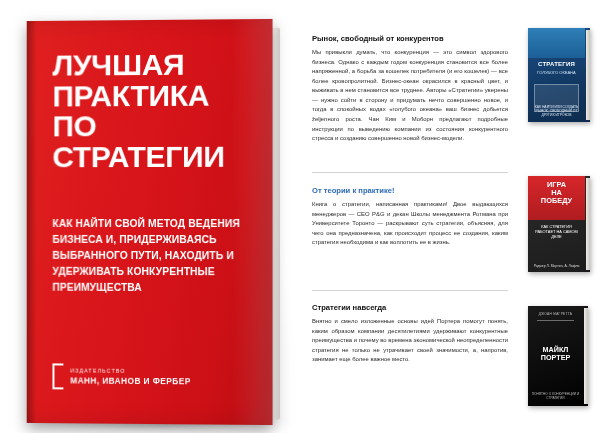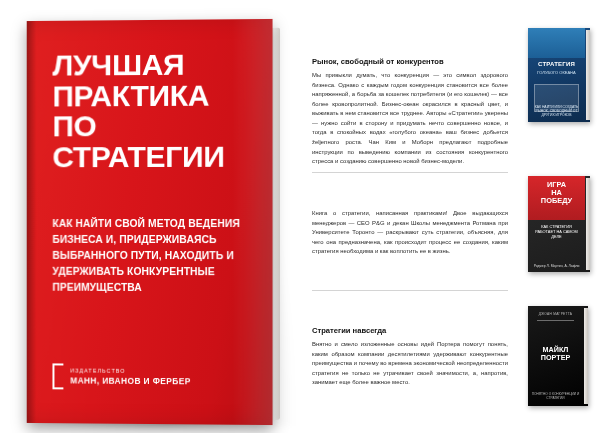--- a/index.html
+++ b/index.html
@@ -138,21 +138,20 @@
     position: absolute;
     left: 312px;
     top: 0;
     width: 296px;
     height: 433px;
   }
   .section {
     position: absolute;
     left: 0;
     width: 196px;
-    margin-top: 23px;
   }
   .sec1 { top: 34px; }
   .sec2 { top: 186px; }
   .sec3 { top: 303px; }
 
   .sec-head {
     font-size: 7.6px;
     font-weight: bold;
     margin: 0 0 5px 0;
     color: #111111;
@@ -305,20 +304,21 @@
   <div class="col">
 
     <div class="section sec1">
       <p class="sec-head">Рынок, свободный от конкурентов</p>
       <p class="sec-body">Мы привыкли думать, что конкуренция — это символ здорового бизнеса. Однако с каждым годом конкуренция становится все более напряженной, а борьба за кошелек потребителя (и его кошелек) — все более кровопролитной. Бизнес-океан окрасился в красный цвет, и выживать в нем становится все труднее. Авторы «Стратегии» уверены — нужно сойти в сторону и придумать нечто совершенно новое, и тогда в спокойных водах «голубого океана» ваш бизнес добьется željen­ного роста. Чан Ким и Моборн предлагают подробные инструкции по выведению компании из состояния конкурентного стресса и созданию совершенно новой бизнес-модели.</p>
     </div>
 
     <div class="divider div1"></div>
 
     <div class="section sec2">
+      <p class="sec-head">От теории к практике!</p>
       <p class="sec-body">Книга о стратегии, написанная практиками! Двое выдающихся менеджеров — СЕО P&amp;G и декан Школы менеджмента Ротмана при Университете Торонто — раскрывают суть стратегии, объясняя, для чего она предназначена, как происходит процесс ее создания, каким стратегия необходима и как воплотить ее в жизнь.</p>
     </div>
 
     <div class="divider div2"></div>
 
     <div class="section sec3">
       <p class="sec-head">Стратегии навсегда</p>
       <p class="sec-body">Внятно и смело изложенные основы идей Портера помогут понять, каким образом компании десятилетиями удерживают конкурентные преимущества и почему во времена экономической неопределенности стратегия не только не утрачивает своей значимости, а, напротив, занимает еще более важное место.</p>
     </div>
 

